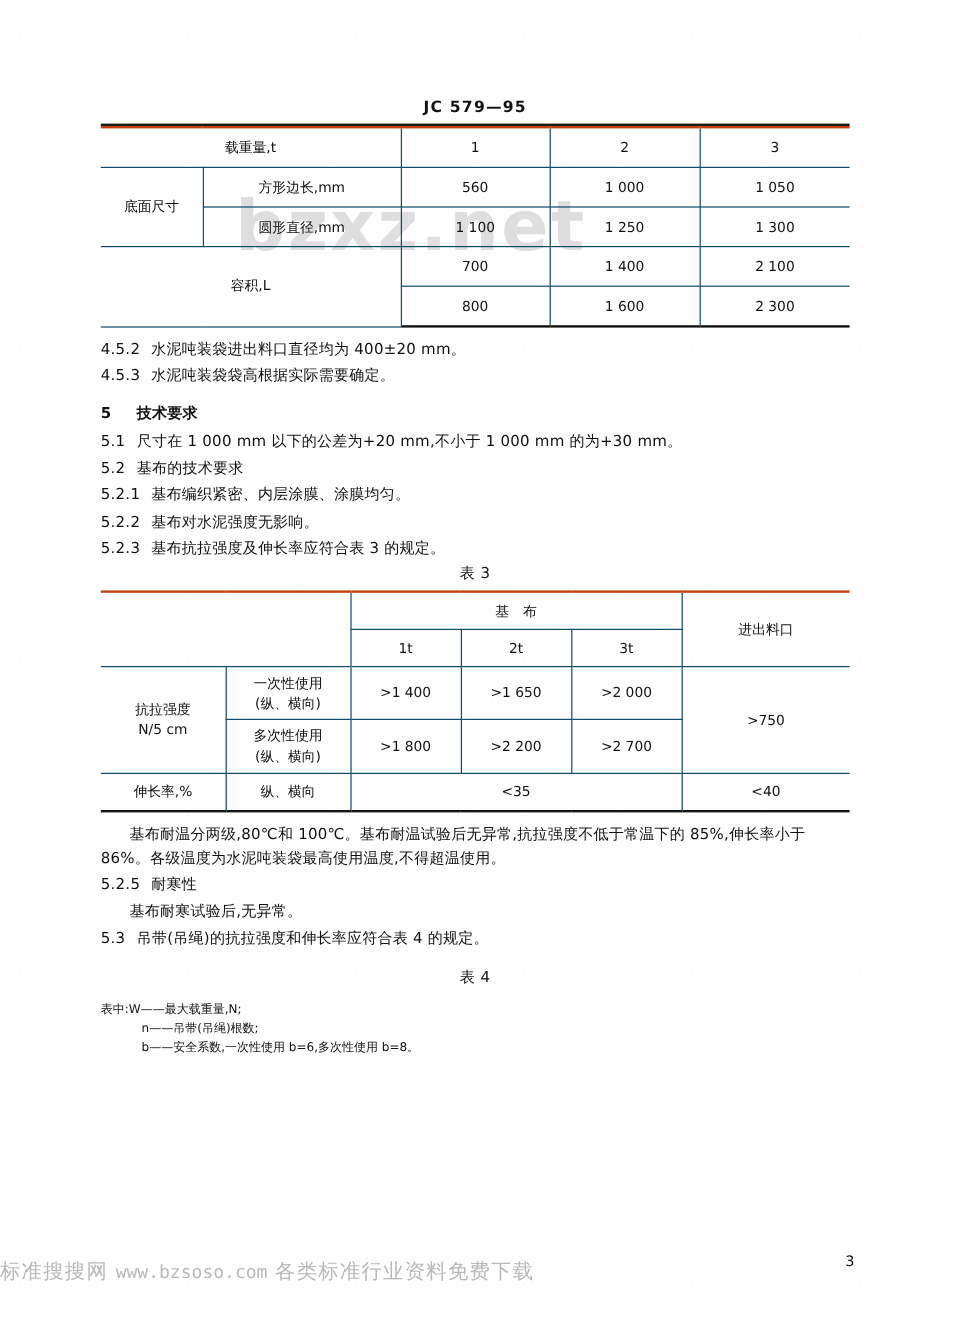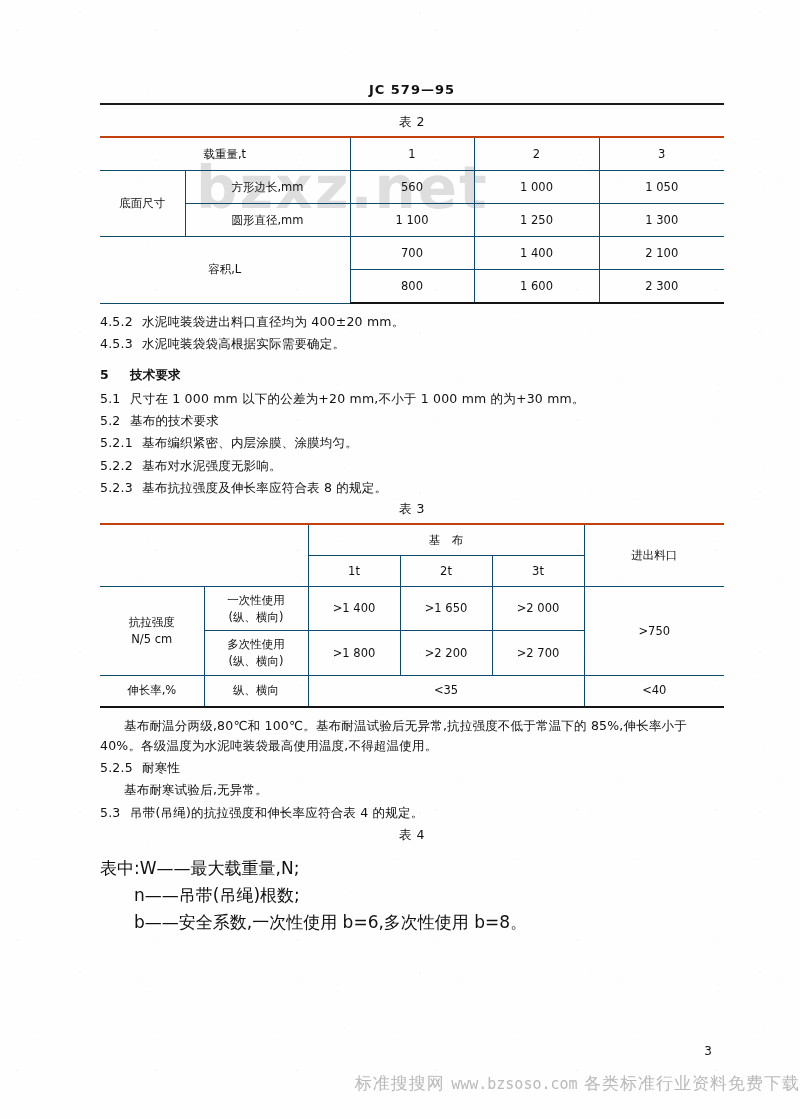--- a/index.html
+++ b/index.html
@@ -36,21 +36,21 @@
       radial-gradient(circle at 47% 8%,  rgba(0,0,0,.04) 0 1px, transparent 1px),
       radial-gradient(circle at 78% 61%, rgba(0,0,0,.05) 0 1px, transparent 1px),
       radial-gradient(circle at 31% 77%, rgba(0,0,0,.04) 0 1px, transparent 1px),
       radial-gradient(circle at 64% 35%, rgba(0,0,0,.04) 0 1px, transparent 1px),
       radial-gradient(circle at 88% 90%, rgba(0,0,0,.04) 0 1px, transparent 1px);
     background-size: 140px 130px, 170px 160px, 190px 150px, 120px 180px, 210px 140px, 160px 200px;
   }
 
   .content {
     position: absolute;
-    left: 100px;
+    left: 84px;
     top: 0;
     width: 624px;
   }
 
   
   .doc-header {
     text-align: center;
     font-size: 13px;
     font-weight: bold;
     letter-spacing: 1px;
@@ -121,37 +121,37 @@
     letter-spacing: .2px;
   }
   .para.indent { text-indent: 24px; }
   .para.heading { font-weight: bold; margin-top: 10px; margin-bottom: 4px; }
   .num-label { display: inline-block; min-width: 42px; }
   .num-label.short { min-width: 30px; }
 
   .block-gap-s { height: 6px; }
 
   
-  .notes { font-size: 17px; line-height: 1.6; margin-top: 6px; }
+  .notes { font-size: 10px; line-height: 1.6; margin-top: 6px; }
   .note-line { white-space: nowrap; }
   .note-line.indent1 { padding-left: 34px; }
 
   
   .page-number {
     position: absolute;
     right: 88px;
     top: 1044px;
     font-size: 12px;
   }
   .site-footer {
     position: absolute;
     left: 0;
     right: 0;
-    top: 1072px;
-    text-align: right;
+    top: 1048px;
+    text-align: left;
     font-size: 17px;
     color: #b9b9b9;
     letter-spacing: 1px;
     white-space: nowrap;
     font-family: "DejaVu Sans", "Liberation Sans", sans-serif;
   }
   .site-footer .url {
     font-family: "DejaVu Sans Mono", "Liberation Mono", monospace;
     font-size: 15px;
     letter-spacing: 0;
@@ -177,21 +177,20 @@
 <div class="page">
   <div class="paper-noise"></div>
 
   <div class="watermark">bzxz.net</div>
 
   <div class="content">
 
     <div class="doc-header">JC 579—95</div>
     <div class="header-rule"></div>
 
-    <div class="tbl-caption">表 2</div>
     <table class="doc-table" id="table2">
       <colgroup>
         <col style="width:85px">
           <col style="width:165px">
         <col style="width:124px">
           <col style="width:125px">
           <col style="width:125px">
       </colgroup>
       <tbody>
         <tr>
@@ -245,21 +244,21 @@
     <p class="para">
       <span class="num-label short">5.2</span><span>基布的技术要求</span>
     </p>
     <p class="para">
       <span class="num-label">5.2.1</span><span>基布编织紧密、内层涂膜、涂膜均匀。</span>
     </p>
     <p class="para">
       <span class="num-label">5.2.2</span><span>基布对水泥强度无影响。</span>
     </p>
     <p class="para">
-      <span class="num-label">5.2.3</span><span>基布抗拉强度及伸长率应符合表 8 的规定。</span>
+      <span class="num-label">5.2.3</span><span>基布抗拉强度及伸长率应符合表 3 的规定。</span>
     </p>
 
     <div class="tbl-caption" style="margin-top:3px;">表 3</div>
     <table class="doc-table" id="table3">
       <colgroup>
         <col style="width:104px">
           <col style="width:104px">
         <col style="width:92px">
           <col style="width:92px">
           <col style="width:92px">
@@ -302,30 +301,30 @@
         <tr>
           <td class="outer-bot no-l">伸长率,%</td>
           <td class="outer-bot">纵、横向</td>
           <td class="outer-bot" colspan="3">&lt;35</td>
           <td class="outer-bot no-r">&lt;40</td>
         </tr>
       </tbody>
     </table>
 
     <div class="block-gap-s"></div>
-    <p class="para indent">基布耐温分两级,80℃和 100℃。基布耐温试验后无异常,抗拉强度不低于常温下的 85%,伸长率小于 40%。各级温度为水泥吨装袋最高使用温度,不得超温使用。</p>
+    <p class="para indent">基布耐温分两级,80℃和 100℃。基布耐温试验后无异常,抗拉强度不低于常温下的 85%,伸长率小于 86%。各级温度为水泥吨装袋最高使用温度,不得超温使用。</p>
     <p class="para">
       <span class="num-label">5.2.5</span><span>耐寒性</span>
     </p>
     <p class="para indent">基布耐寒试验后,无异常。</p>
     <p class="para">
       <span class="num-label short">5.3</span><span>吊带(吊绳)的抗拉强度和伸长率应符合表 4 的规定。</span>
     </p>
 
-    <div class="tbl-caption" style="margin-top:4px;">表 4</div>
+    <div class="tbl-caption" style="margin-top:14px;">表 4</div>
     <table class="doc-table" id="table4">
       <colgroup>
         <col style="width:312px">
           <col style="width:312px">
       </colgroup>
       <tbody>
       </tbody>
     </table>
 
     <div class="notes">

